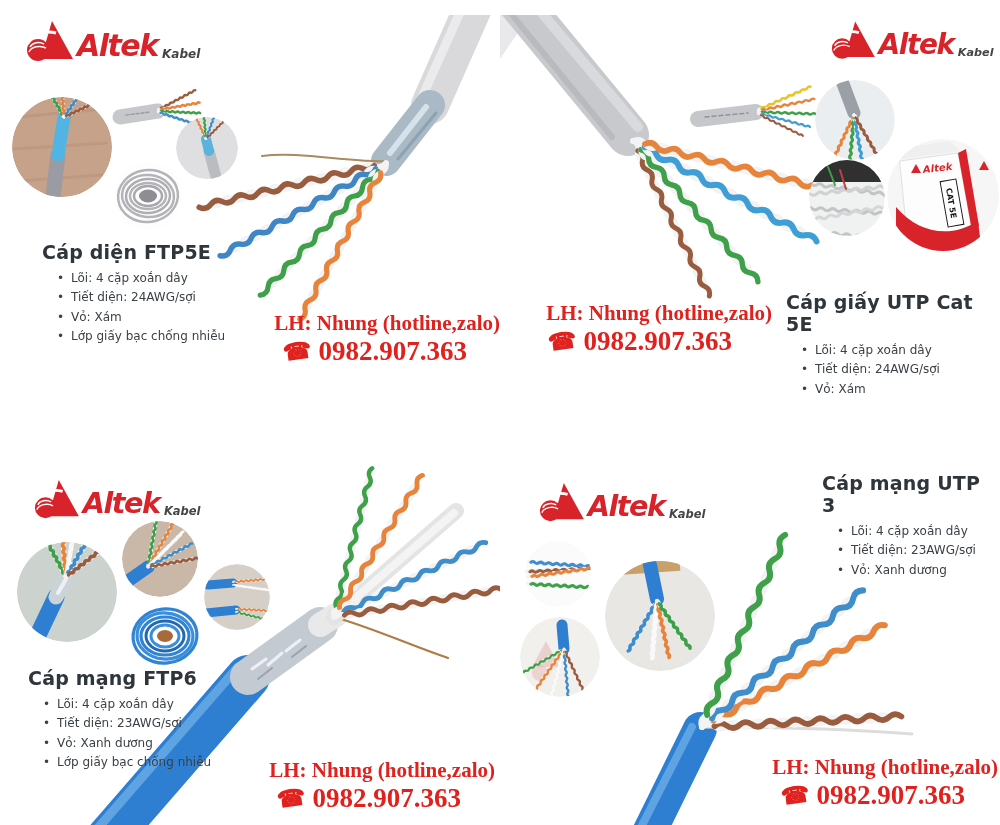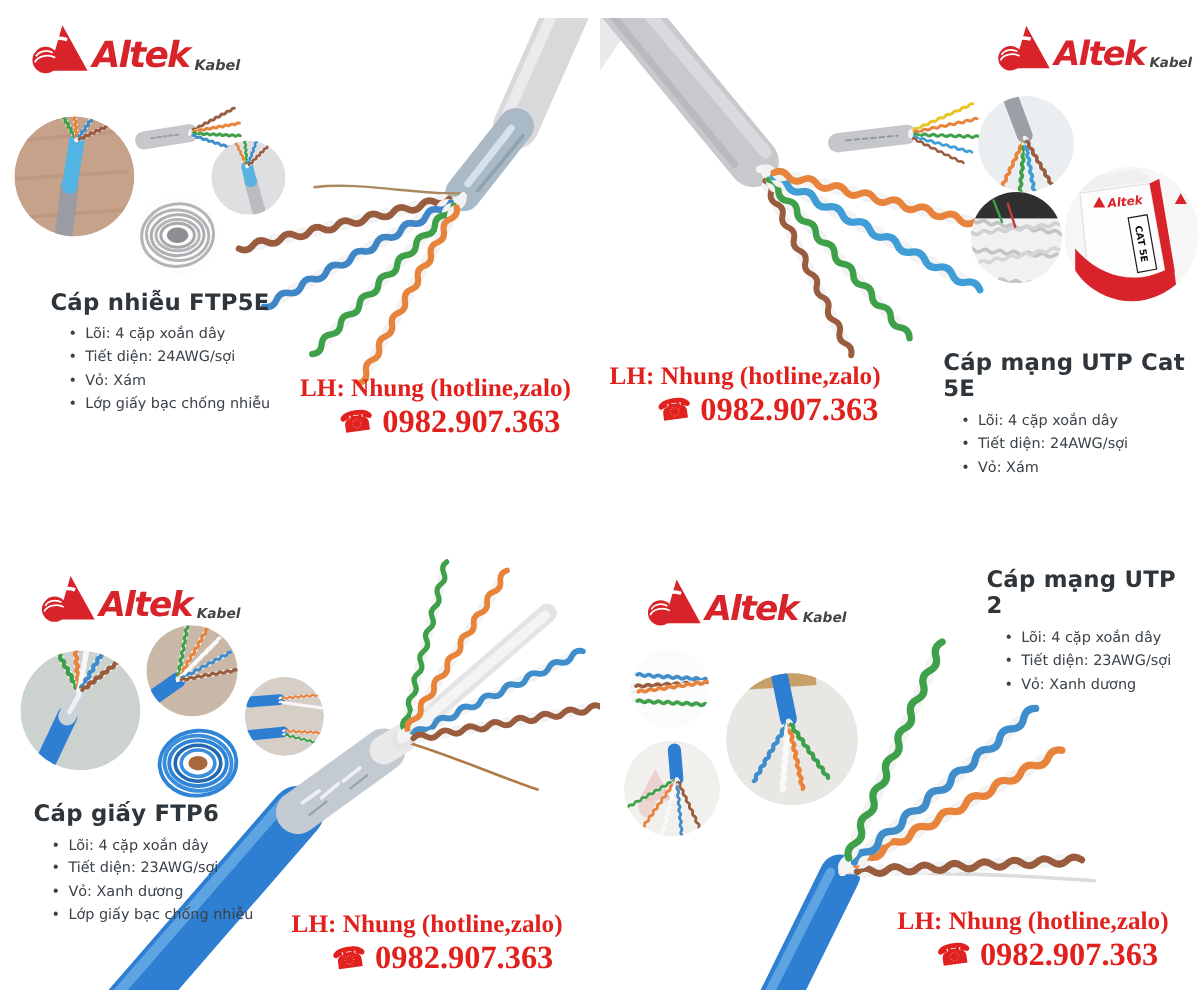--- a/index.html
+++ b/index.html
@@ -16,21 +16,21 @@
   .lg-name{font-family:"DejaVu Sans","Liberation Sans",sans-serif;font-style:italic;font-weight:bold;
            font-size:30px;fill:#d8232a;letter-spacing:-1.5px;}
   .lg-suffix{font-family:"DejaVu Sans","Liberation Sans",sans-serif;font-style:italic;font-weight:bold;
            font-size:12px;fill:#454545;}
   .info{position:absolute;z-index:3;}
   .info h2{margin:0 0 6px 0;font-size:19px;font-weight:bold;color:#2e353b;letter-spacing:.2px;}
   .info ul{list-style:none;margin:0;padding:0 0 0 15px;}
   .info li{position:relative;padding-left:14px;font-size:12px;line-height:1.62;color:#3a4147;}
   .info li::before{content:"•";position:absolute;left:0;top:0;color:#3a4147;}
   #q3 .info li:nth-child(4){text-align:justify;}
-  .contact{position:absolute;z-index:3;text-align:left;color:#e0211d;
+  .contact{position:absolute;z-index:3;text-align:right;color:#e0211d;
            font-family:"Liberation Serif","DejaVu Serif",serif;font-weight:bold;}
   .contact .l1{font-size:21px;white-space:nowrap;line-height:1.15;}
   .contact .l2{font-size:27px;display:flex;align-items:center;justify-content:center;gap:7px;line-height:1.2;}
   .phone-ic{font-size:23px;transform:rotate(-8deg);display:inline-block;}
   .boxlabel{font-family:"DejaVu Sans","Liberation Sans",sans-serif;font-weight:bold;font-size:8px;fill:#111;}
   .boxbrand{font-family:"DejaVu Sans","Liberation Sans",sans-serif;font-style:italic;font-weight:bold;font-size:10px;fill:#d8232a;}
 </style>
 </head>
 <body>
 
@@ -163,21 +163,21 @@
       <circle cx="13" cy="31" r="11" fill="#d8232a"></circle>
       <path d="M2 25 C10 14 21 11 31 14" stroke="#fff" stroke-width="3" fill="none"></path>
       <path d="M5 28 a9 7 0 0 1 14 -3" stroke="#fff" stroke-width="1.5" fill="none"></path>
       <path d="M4 33 a11 8 0 0 1 17 -4" stroke="#fff" stroke-width="1.5" fill="none"></path>
     </g>
     <text class="lg-name" x="52" y="37">Altek</text>
     <text class="lg-suffix" x="137" y="39">Kabel</text>
   </svg>
 
   <div class="info" style="left:42px;top:226px;width:240px">
-    <h2>Cáp nhiễu FTP5E</h2>
+    <h2>Cáp diện FTP5E</h2>
     <ul>
       <li>Lõi: 4 cặp xoắn dây</li>
       <li>Tiết diện: 24AWG/sợi</li>
       <li>Vỏ: Xám</li>
       <li>Lớp giấy bạc chống nhiễu</li>
     </ul>
   </div>
 
   <div class="contact" style="left:250px;top:296px;width:250px">
     <div class="l1">LH: Nhung (hotline,zalo)</div>
@@ -315,21 +315,21 @@
       <circle cx="13" cy="31" r="11" fill="#d8232a"></circle>
       <path d="M2 25 C10 14 21 11 31 14" stroke="#fff" stroke-width="3" fill="none"></path>
       <path d="M5 28 a9 7 0 0 1 14 -3" stroke="#fff" stroke-width="1.5" fill="none"></path>
       <path d="M4 33 a11 8 0 0 1 17 -4" stroke="#fff" stroke-width="1.5" fill="none"></path>
     </g>
     <text class="lg-name" x="52" y="37">Altek</text>
     <text class="lg-suffix" x="137" y="39">Kabel</text>
   </svg>
 
   <div class="info" style="left:286px;top:276px;width:212px">
-    <h2>Cáp mạng UTP Cat 5E</h2>
+    <h2>Cáp giấy UTP Cat 5E</h2>
     <ul>
       <li>Lõi: 4 cặp xoắn dây</li>
       <li>Tiết diện: 24AWG/sợi</li>
       <li>Vỏ: Xám</li>
     </ul>
   </div>
 
   <div class="contact" style="left:8px;top:286px;width:264px">
     <div class="l1">LH: Nhung (hotline,zalo)</div>
     <div class="l2">
@@ -475,21 +475,21 @@
       <circle cx="13" cy="31" r="11" fill="#d8232a"></circle>
       <path d="M2 25 C10 14 21 11 31 14" stroke="#fff" stroke-width="3" fill="none"></path>
       <path d="M5 28 a9 7 0 0 1 14 -3" stroke="#fff" stroke-width="1.5" fill="none"></path>
       <path d="M4 33 a11 8 0 0 1 17 -4" stroke="#fff" stroke-width="1.5" fill="none"></path>
     </g>
     <text class="lg-name" x="52" y="37">Altek</text>
     <text class="lg-suffix" x="137" y="39">Kabel</text>
   </svg>
 
   <div class="info" style="left:28px;top:240px;width:198px">
-    <h2>Cáp giấy FTP6</h2>
+    <h2>Cáp mạng FTP6</h2>
     <ul>
       <li>Lõi: 4 cặp xoắn dây</li>
       <li>Tiết diện: 23AWG/sợi</li>
       <li>Vỏ: Xanh dương</li>
       <li>Lớp giấy bạc chống nhiễu</li>
     </ul>
   </div>
 
   <div class="contact" style="left:243px;top:331px;width:252px">
     <div class="l1">LH: Nhung (hotline,zalo)</div>
@@ -612,21 +612,21 @@
       <circle cx="13" cy="31" r="11" fill="#d8232a"></circle>
       <path d="M2 25 C10 14 21 11 31 14" stroke="#fff" stroke-width="3" fill="none"></path>
       <path d="M5 28 a9 7 0 0 1 14 -3" stroke="#fff" stroke-width="1.5" fill="none"></path>
       <path d="M4 33 a11 8 0 0 1 17 -4" stroke="#fff" stroke-width="1.5" fill="none"></path>
     </g>
     <text class="lg-name" x="52" y="37">Altek</text>
     <text class="lg-suffix" x="137" y="39">Kabel</text>
   </svg>
 
   <div class="info" style="left:322px;top:45px;width:176px">
-    <h2>Cáp mạng UTP 2</h2>
+    <h2>Cáp mạng UTP 3</h2>
     <ul>
       <li>Lõi: 4 cặp xoắn dây</li>
       <li>Tiết diện: 23AWG/sợi</li>
       <li>Vỏ: Xanh dương</li>
     </ul>
   </div>
 
   <div class="contact" style="left:248px;top:328px;width:250px">
     <div class="l1">LH: Nhung (hotline,zalo)</div>
     <div class="l2">

